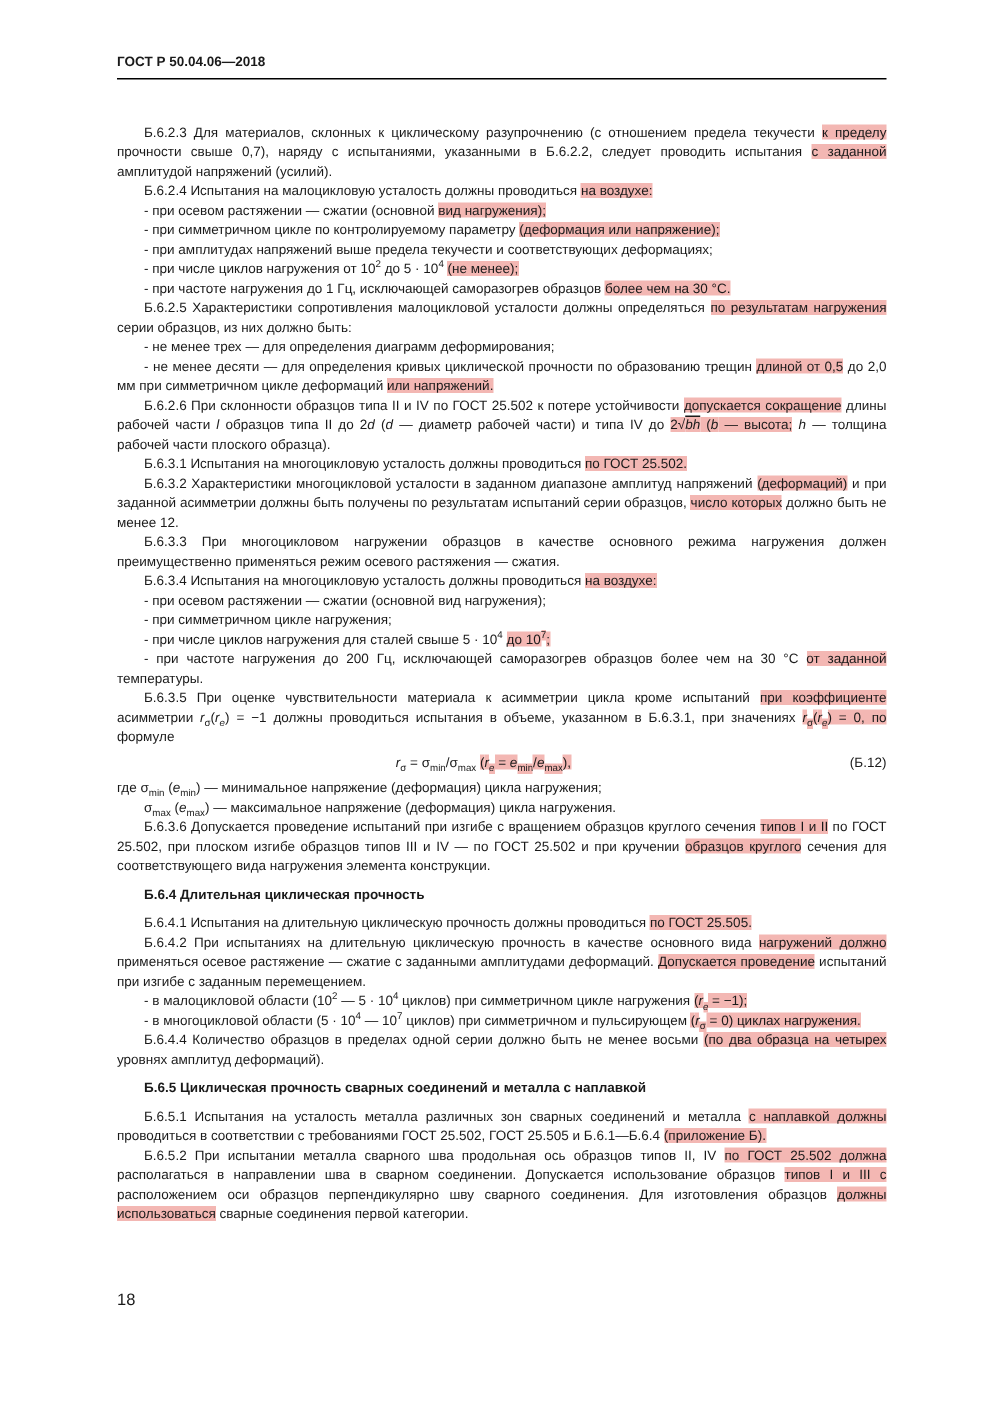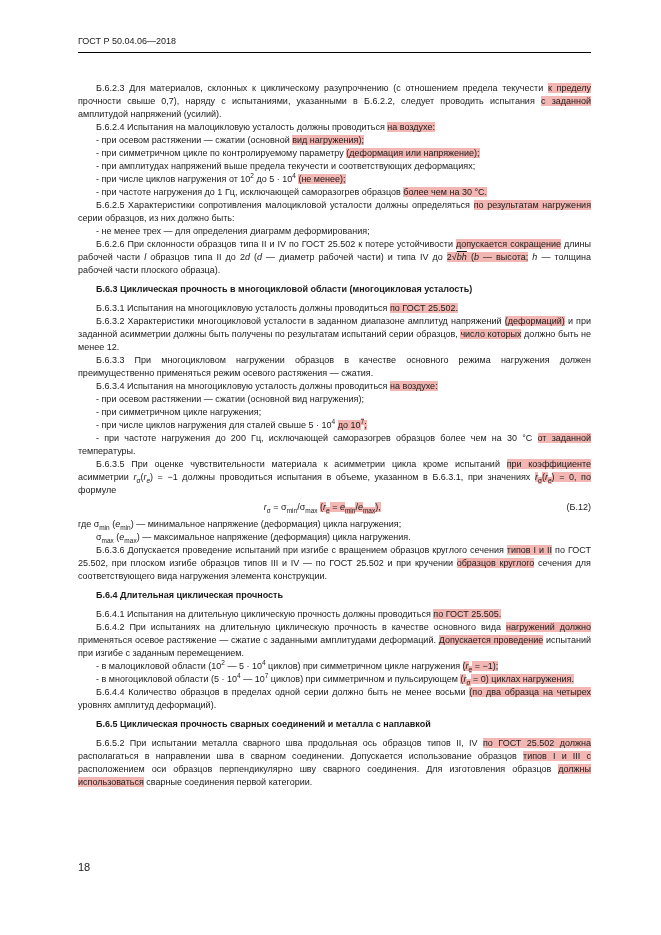--- a/index.html
+++ b/index.html
@@ -14,21 +14,21 @@
     overflow: hidden;
   }
   .doc-header {
     position: absolute;
     left: 78px;
     top: 36px;
     width: 513px;
     border-bottom: 1px solid #000;
     padding-bottom: 6px;
     font-size: 9px;
-    font-weight: normal;
+    font-weight: bold;
   }
   .doc-body {
     position: absolute;
     left: 78px;
     top: 82px;
     width: 513px;
     font-size: 9px;
     line-height: 13px;
     text-align: justify;
   }
@@ -59,22 +59,22 @@
   <div class="doc-body">
       <p class="para"><span>Б.6.2.3 Для материалов, склонных к циклическому разупрочнению (с отношением предела текучести </span><span class="hl">к пределу</span><span> прочности свыше 0,7), наряду с испытаниями, указанными в Б.6.2.2, следует проводить испытания </span><span class="hl">с заданной</span><span> амплитудой напряжений (усилий).</span></p>
       <p class="para"><span>Б.6.2.4 Испытания на малоцикловую усталость должны проводиться </span><span class="hl">на воздухе:</span></p>
       <p class="para"><span>- при осевом растяжении — сжатии (основной </span><span class="hl">вид нагружения);</span></p>
       <p class="para"><span>- при симметричном цикле по контролируемому параметру </span><span class="hl">(деформация или напряжение);</span></p>
       <p class="para"><span>- при амплитудах напряжений выше предела текучести и соответствующих деформациях;</span></p>
       <p class="para"><span>- при числе циклов нагружения от 10</span><sup>2</sup><span> до 5 · 10</span><sup>4</sup><span> </span><span class="hl">(не менее);</span></p>
       <p class="para"><span>- при частоте нагружения до 1 Гц, исключающей саморазогрев образцов </span><span class="hl">более чем на 30 °C.</span></p>
       <p class="para"><span>Б.6.2.5 Характеристики сопротивления малоцикловой усталости должны определяться </span><span class="hl">по результатам нагружения</span><span> серии образцов, из них должно быть:</span></p>
       <p class="para"><span>- не менее трех — для определения диаграмм деформирования;</span></p>
+      <p class="para"><span>- не менее десяти — для определения кривых циклической прочности по образованию трещин </span><span class="hl">длиной от 0,5</span><span> до 2,0 мм при симметричном цикле деформаций </span><span class="hl">или напряжений.</span></p>
       <p class="para"><span>Б.6.2.6 При склонности образцов типа II и IV по ГОСТ 25.502 к потере устойчивости </span><span class="hl">допускается сокращение</span><span> длины рабочей части </span><span class="it">l</span><span> образцов типа II до 2</span><span class="it">d</span><span> (</span><span class="it">d</span><span> — диаметр рабочей части) и типа IV до </span><span class="hl">2√</span><span class="it ov hl">bh</span><span class="hl"> (</span><span class="it hl">b</span><span class="hl"> — высота;</span><span> </span><span class="it">h</span><span> — толщина рабочей части плоского образца).</span></p>
-      <p class="heading"><span>Б.6.3 Циклическая прочность в многоцикловой области (многоцикловая усталость)</span></p>
       <p class="para"><span>Б.6.3.1 Испытания на многоцикловую усталость должны проводиться </span><span class="hl">по ГОСТ 25.502.</span></p>
       <p class="para"><span>Б.6.3.2 Характеристики многоцикловой усталости в заданном диапазоне амплитуд напряжений </span><span class="hl">(деформаций)</span><span> и при заданной асимметрии должны быть получены по результатам испытаний серии образцов, </span><span class="hl">число которых</span><span> должно быть не менее 12.</span></p>
       <p class="para"><span>Б.6.3.3 При многоцикловом нагружении образцов в качестве основного режима нагружения должен преимущественно применяться режим осевого растяжения — сжатия.</span></p>
       <p class="para"><span>Б.6.3.4 Испытания на многоцикловую усталость должны проводиться </span><span class="hl">на воздухе:</span></p>
       <p class="para"><span>- при осевом растяжении — сжатии (основной вид нагружения);</span></p>
       <p class="para"><span>- при симметричном цикле нагружения;</span></p>
       <p class="para"><span>- при числе циклов нагружения для сталей свыше 5 · 10</span><sup>4</sup><span> </span><span class="hl">до 10</span><sup class="hl">7</sup><span class="hl">;</span></p>
       <p class="para"><span>- при частоте нагружения до 200 Гц, исключающей саморазогрев образцов более чем на 30 °C </span><span class="hl">от заданной</span><span> температуры.</span></p>
       <p class="para"><span>Б.6.3.5 При оценке чувствительности материала к асимметрии цикла кроме испытаний </span><span class="hl">при коэффициенте</span><span> асимметрии </span><span class="it">r</span><sub>σ</sub><span>(</span><span class="it">r</span><sub class="it">e</sub><span>) = −1 должны проводиться испытания в объеме, указанном в Б.6.3.1, при значениях </span><span class="it hl">r</span><sub class="hl">σ</sub><span class="hl">(</span><span class="it hl">r</span><sub class="it hl">e</sub><span class="hl">) = 0, по</span><span> формуле</span></p>
       <div class="formula-row">
@@ -84,16 +84,17 @@
       <p class="para noindent"><span>где σ</span><sub>min</sub><span> (</span><span class="it">e</span><sub>min</sub><span>) — минимальное напряжение (деформация) цикла нагружения;</span></p>
       <p class="para"><span>σ</span><sub>max</sub><span> (</span><span class="it">e</span><sub>max</sub><span>) — максимальное напряжение (деформация) цикла нагружения.</span></p>
       <p class="para"><span>Б.6.3.6 Допускается проведение испытаний при изгибе с вращением образцов круглого сечения </span><span class="hl">типов I и II</span><span> по ГОСТ 25.502, при плоском изгибе образцов типов III и IV — по ГОСТ 25.502 и при кручении </span><span class="hl">образцов круглого</span><span> сечения для соответствующего вида нагружения элемента конструкции.</span></p>
       <p class="heading"><span>Б.6.4 Длительная циклическая прочность</span></p>
       <p class="para"><span>Б.6.4.1 Испытания на длительную циклическую прочность должны проводиться </span><span class="hl">по ГОСТ 25.505.</span></p>
       <p class="para"><span>Б.6.4.2 При испытаниях на длительную циклическую прочность в качестве основного вида </span><span class="hl">нагружений должно</span><span> применяться осевое растяжение — сжатие с заданными амплитудами деформаций. </span><span class="hl">Допускается проведение</span><span> испытаний при изгибе с заданным перемещением.</span></p>
       <p class="para"><span>- в малоцикловой области (10</span><sup>2</sup><span> — 5 · 10</span><sup>4</sup><span> циклов) при симметричном цикле нагружения </span><span class="hl">(</span><span class="it hl">r</span><sub class="it hl">e</sub><span class="hl"> = −1);</span></p>
       <p class="para"><span>- в многоцикловой области (5 · 10</span><sup>4</sup><span> — 10</span><sup>7</sup><span> циклов) при симметричном и пульсирующем </span><span class="hl">(</span><span class="it hl">r</span><sub class="hl">σ</sub><span class="hl"> = 0) циклах нагружения.</span></p>
       <p class="para"><span>Б.6.4.4 Количество образцов в пределах одной серии должно быть не менее восьми </span><span class="hl">(по два образца на четырех</span><span> уровнях амплитуд деформаций).</span></p>
       <p class="heading"><span>Б.6.5 Циклическая прочность сварных соединений и металла с наплавкой</span></p>
+      <p class="para"><span>Б.6.5.1 Испытания на усталость металла различных зон сварных соединений и металла </span><span class="hl">с наплавкой должны</span><span> проводиться в соответствии с требованиями ГОСТ 25.502, ГОСТ 25.505 и Б.6.1—Б.6.4 </span><span class="hl">(приложение Б).</span></p>
       <p class="para"><span>Б.6.5.2 При испытании металла сварного шва продольная ось образцов типов II, IV </span><span class="hl">по ГОСТ 25.502 должна</span><span> располагаться в направлении шва в сварном соединении. Допускается использование образцов </span><span class="hl">типов I и III с</span><span> расположением оси образцов перпендикулярно шву сварного соединения. Для изготовления образцов </span><span class="hl">должны использоваться</span><span> сварные соединения первой категории.</span></p>
     </div>
   <div class="page-number">18</div>
 </div>
 
 </body></html>

